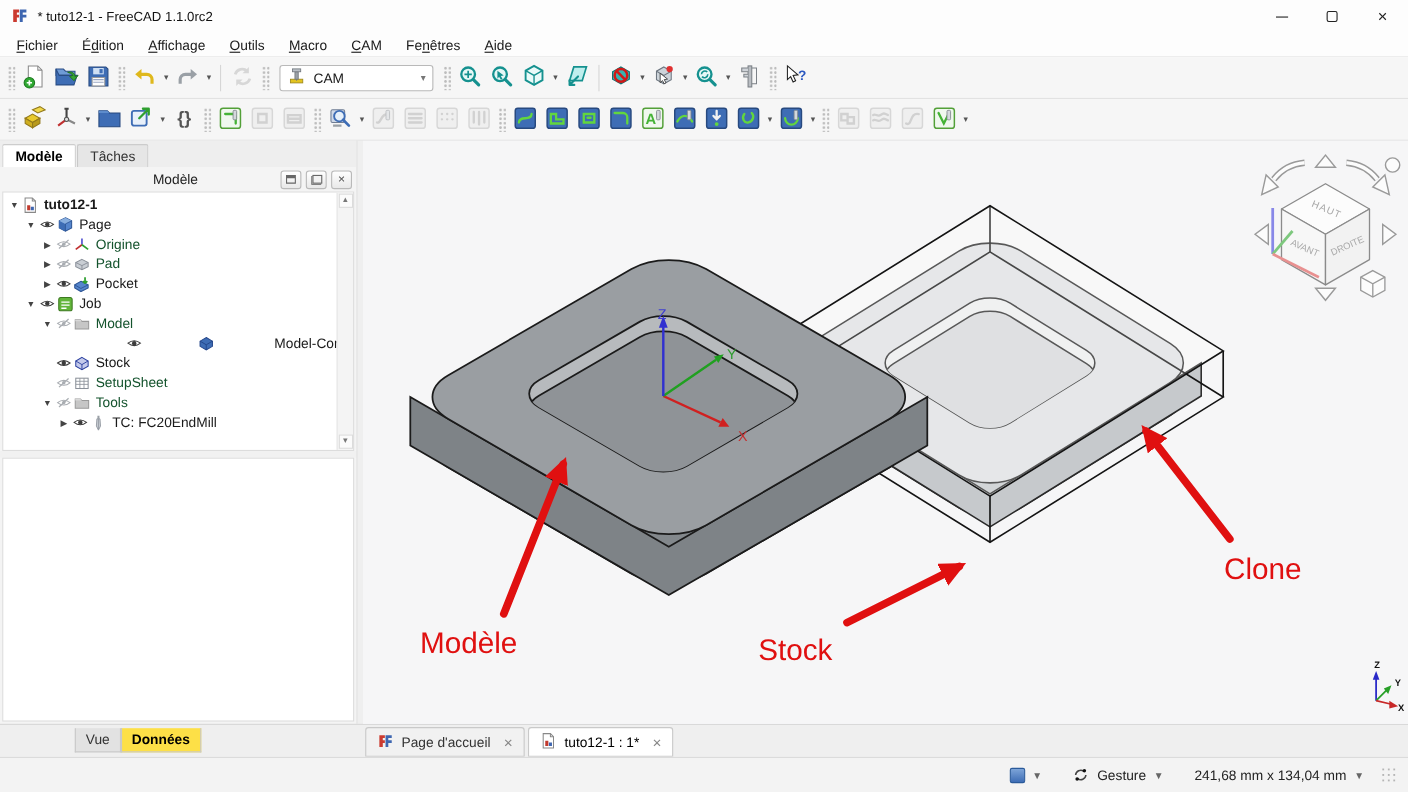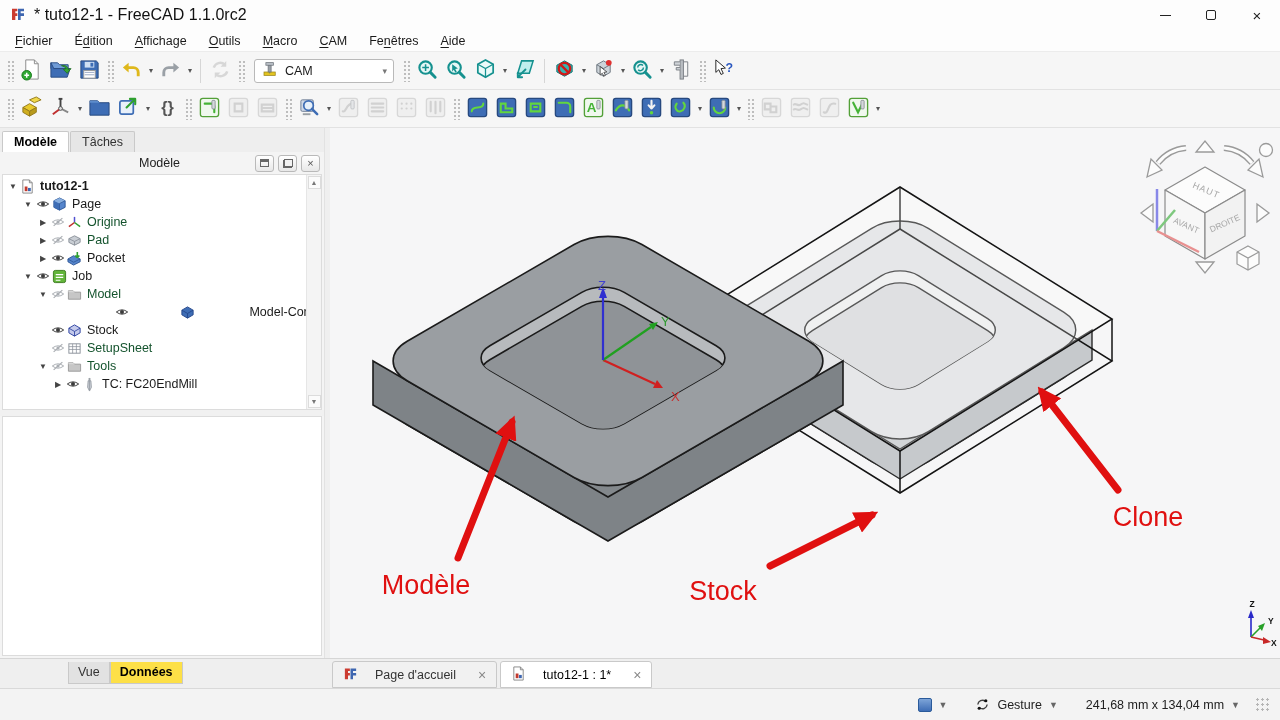--- a/index.html
+++ b/index.html
@@ -3,21 +3,21 @@
 <meta charset="utf-8">
 <style>
   *{margin:0;padding:0;box-sizing:border-box}
   html,body{width:1280px;height:720px;overflow:hidden}
   body{font-family:"Liberation Sans",sans-serif;font-size:13px;color:#1a1a1a;background:#fff}
   .app{width:1280px;height:720px;display:flex;flex-direction:column;outline:1px solid #a9a9a9}
 
   
   .titlebar{height:30px;display:flex;align-items:center;background:#fdfdfd;padding-left:10px;gap:8px;flex:0 0 30px}
   .titlebar svg{width:16px;height:16px}
-  .title-text{font-size:16px;color:#111}
+  .title-text{font-size:12px;color:#111}
   .win-controls{margin-left:auto;display:flex;height:100%}
   .win-btn{width:46px;display:flex;align-items:center;justify-content:center;color:#222}
   .glyph-min{width:11px;border-top:1.2px solid #222;display:inline-block}
   .glyph-max{width:10px;height:10px;border:1.2px solid #222;border-radius:2px;display:inline-block}
   .glyph-close{font-size:15px;line-height:1}
 
   
   .menubar{height:22px;display:flex;align-items:center;background:#fdfdfd;padding-left:4px;border-bottom:1px solid #ececec;flex:0 0 22px}
   .menu-item{padding:2px 11px;font-size:12.5px}
   .menu-item u{text-underline-offset:2px}
@@ -68,21 +68,21 @@
 
   .splitter-h{height:6px;background:#f1f1f1}
   .prop-panel{flex:1;background:#fff;border:1px solid #dcdcdc;margin:0 2px 2px}
 
   
   .band{height:30px;display:flex;background:#efefef;border-top:1px solid #d6d6d6;flex:0 0 30px}
   .band-left{width:330px;display:flex;align-items:flex-start;padding-left:68px;padding-top:3px}
   .pd-tab{font-size:12.5px;padding:3px 9px 4px;border:1px solid #c9c9c9;background:#e2e2e2;color:#333;border-top:none}
   .pd-tab.active{background:#fde047;font-weight:bold;color:#000}
   .band-right{flex:1;display:flex;align-items:flex-end;padding-left:2px;gap:3px}
-  .mdi-tab{height:27px;display:flex;align-items:center;gap:17px;padding:0 10px;border:1px solid #c9c9c9;background:#f1f1f1;border-radius:3px 3px 0 0;font-size:12.5px;color:#333}
+  .mdi-tab{height:27px;display:flex;align-items:center;gap:7px;padding:0 10px;border:1px solid #c9c9c9;background:#f1f1f1;border-radius:3px 3px 0 0;font-size:12.5px;color:#333}
   .mdi-tab.active{background:#fff;font-weight:normal;color:#000}
   .mdi-tab svg{width:15px;height:15px}
   .mdi-close{color:#888;font-size:14px;margin-left:5px;line-height:1}
 
   
   .statusbar{height:32px;background:#f3f3f3;border-top:1px solid #d9d9d9;display:flex;align-items:center;padding:0 8px;flex:0 0 32px}
   .sb-right{margin-left:auto;display:flex;align-items:center;gap:7px;padding-right:2px}
   .sb-navsquare{width:14px;height:14px;background:linear-gradient(#7da4d8,#3e6db5);border:1px solid #2a5a9a;border-radius:2px}
   .sb-caret{font-size:9px;color:#666}
   .sb-text{font-size:12.5px;color:#222}

